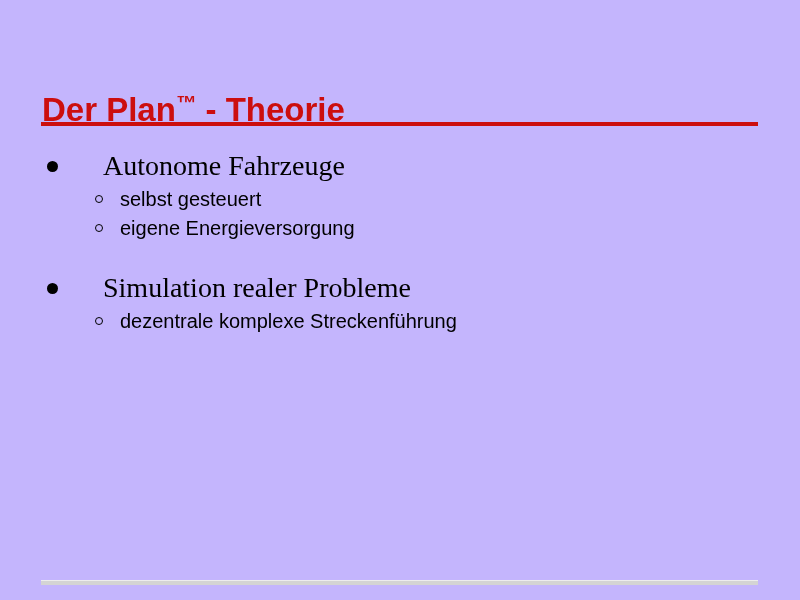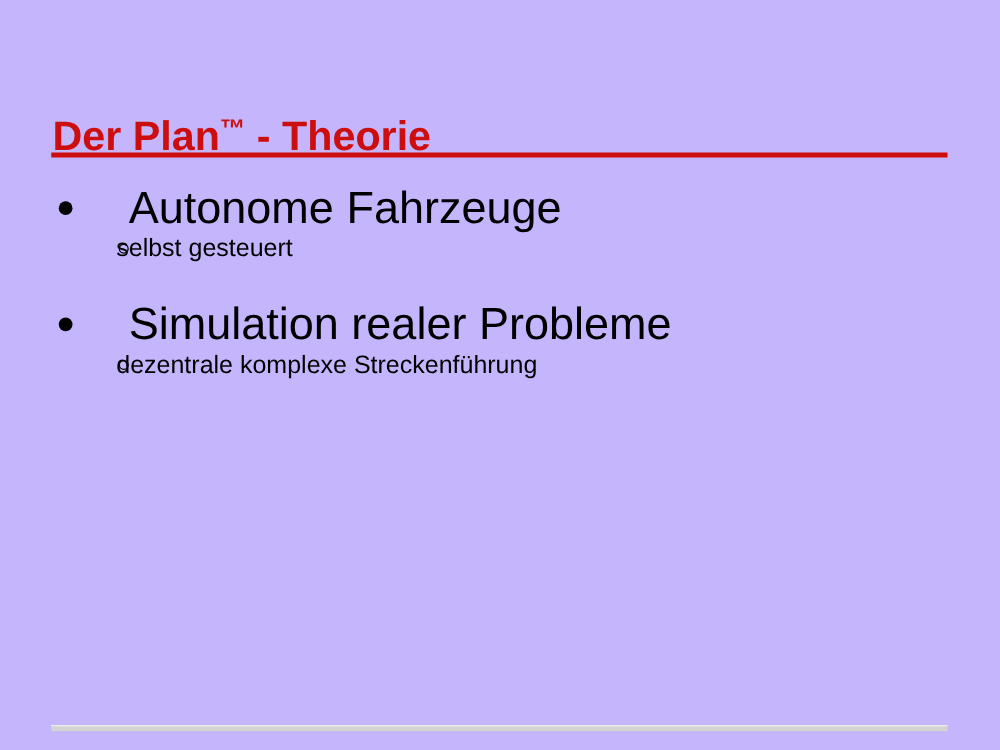--- a/index.html
+++ b/index.html
@@ -70,41 +70,42 @@
   .bullet-group {
     margin-bottom: 27px;
   }
   .bullet-group:last-child {
     margin-bottom: 8px;
   }
 
   .bullet-l1 {
     position: relative;
     padding-left: 103px;
-    font-size: 36px;
+    font-size: 28px;
     line-height: 36px;
     color: #000000;
     white-space: nowrap;
+    font-family: Liberation Serif, serif;
   }
   .bullet-l1 .marker-l1 {
     position: absolute;
     left: 47px;
     top: 13px;
     width: 11px;
     height: 11px;
     border-radius: 50%;
     background: #000000;
   }
 
   .sublist {
     margin-top: 1px;
   }
   .bullet-l2 {
     position: relative;
-    padding-left: 93px;
+    padding-left: 120px;
     font-size: 20px;
     line-height: 29px;
     color: #000000;
     white-space: nowrap;
   }
   .bullet-l2 .marker-l2 {
     position: absolute;
     left: 95px;
     top: 10px;
     width: 8px;
@@ -129,20 +130,24 @@
     <div class="bullet-group">
       <div class="bullet-l1">
         <span class="marker-l1"></span>
         <span>Autonome Fahrzeuge</span>
       </div>
       <div class="sublist">
         <div class="bullet-l2">
           <span class="marker-l2"></span>
           <span>selbst gesteuert</span>
         </div>
+        <div class="bullet-l2">
+          <span class="marker-l2"></span>
+          <span>eigene Energieversorgung</span>
+        </div>
       </div>
     </div>
 
 
     <div class="bullet-group">
       <div class="bullet-l1">
         <span class="marker-l1"></span>
         <span>Simulation realer Probleme</span>
       </div>
       <div class="sublist">

